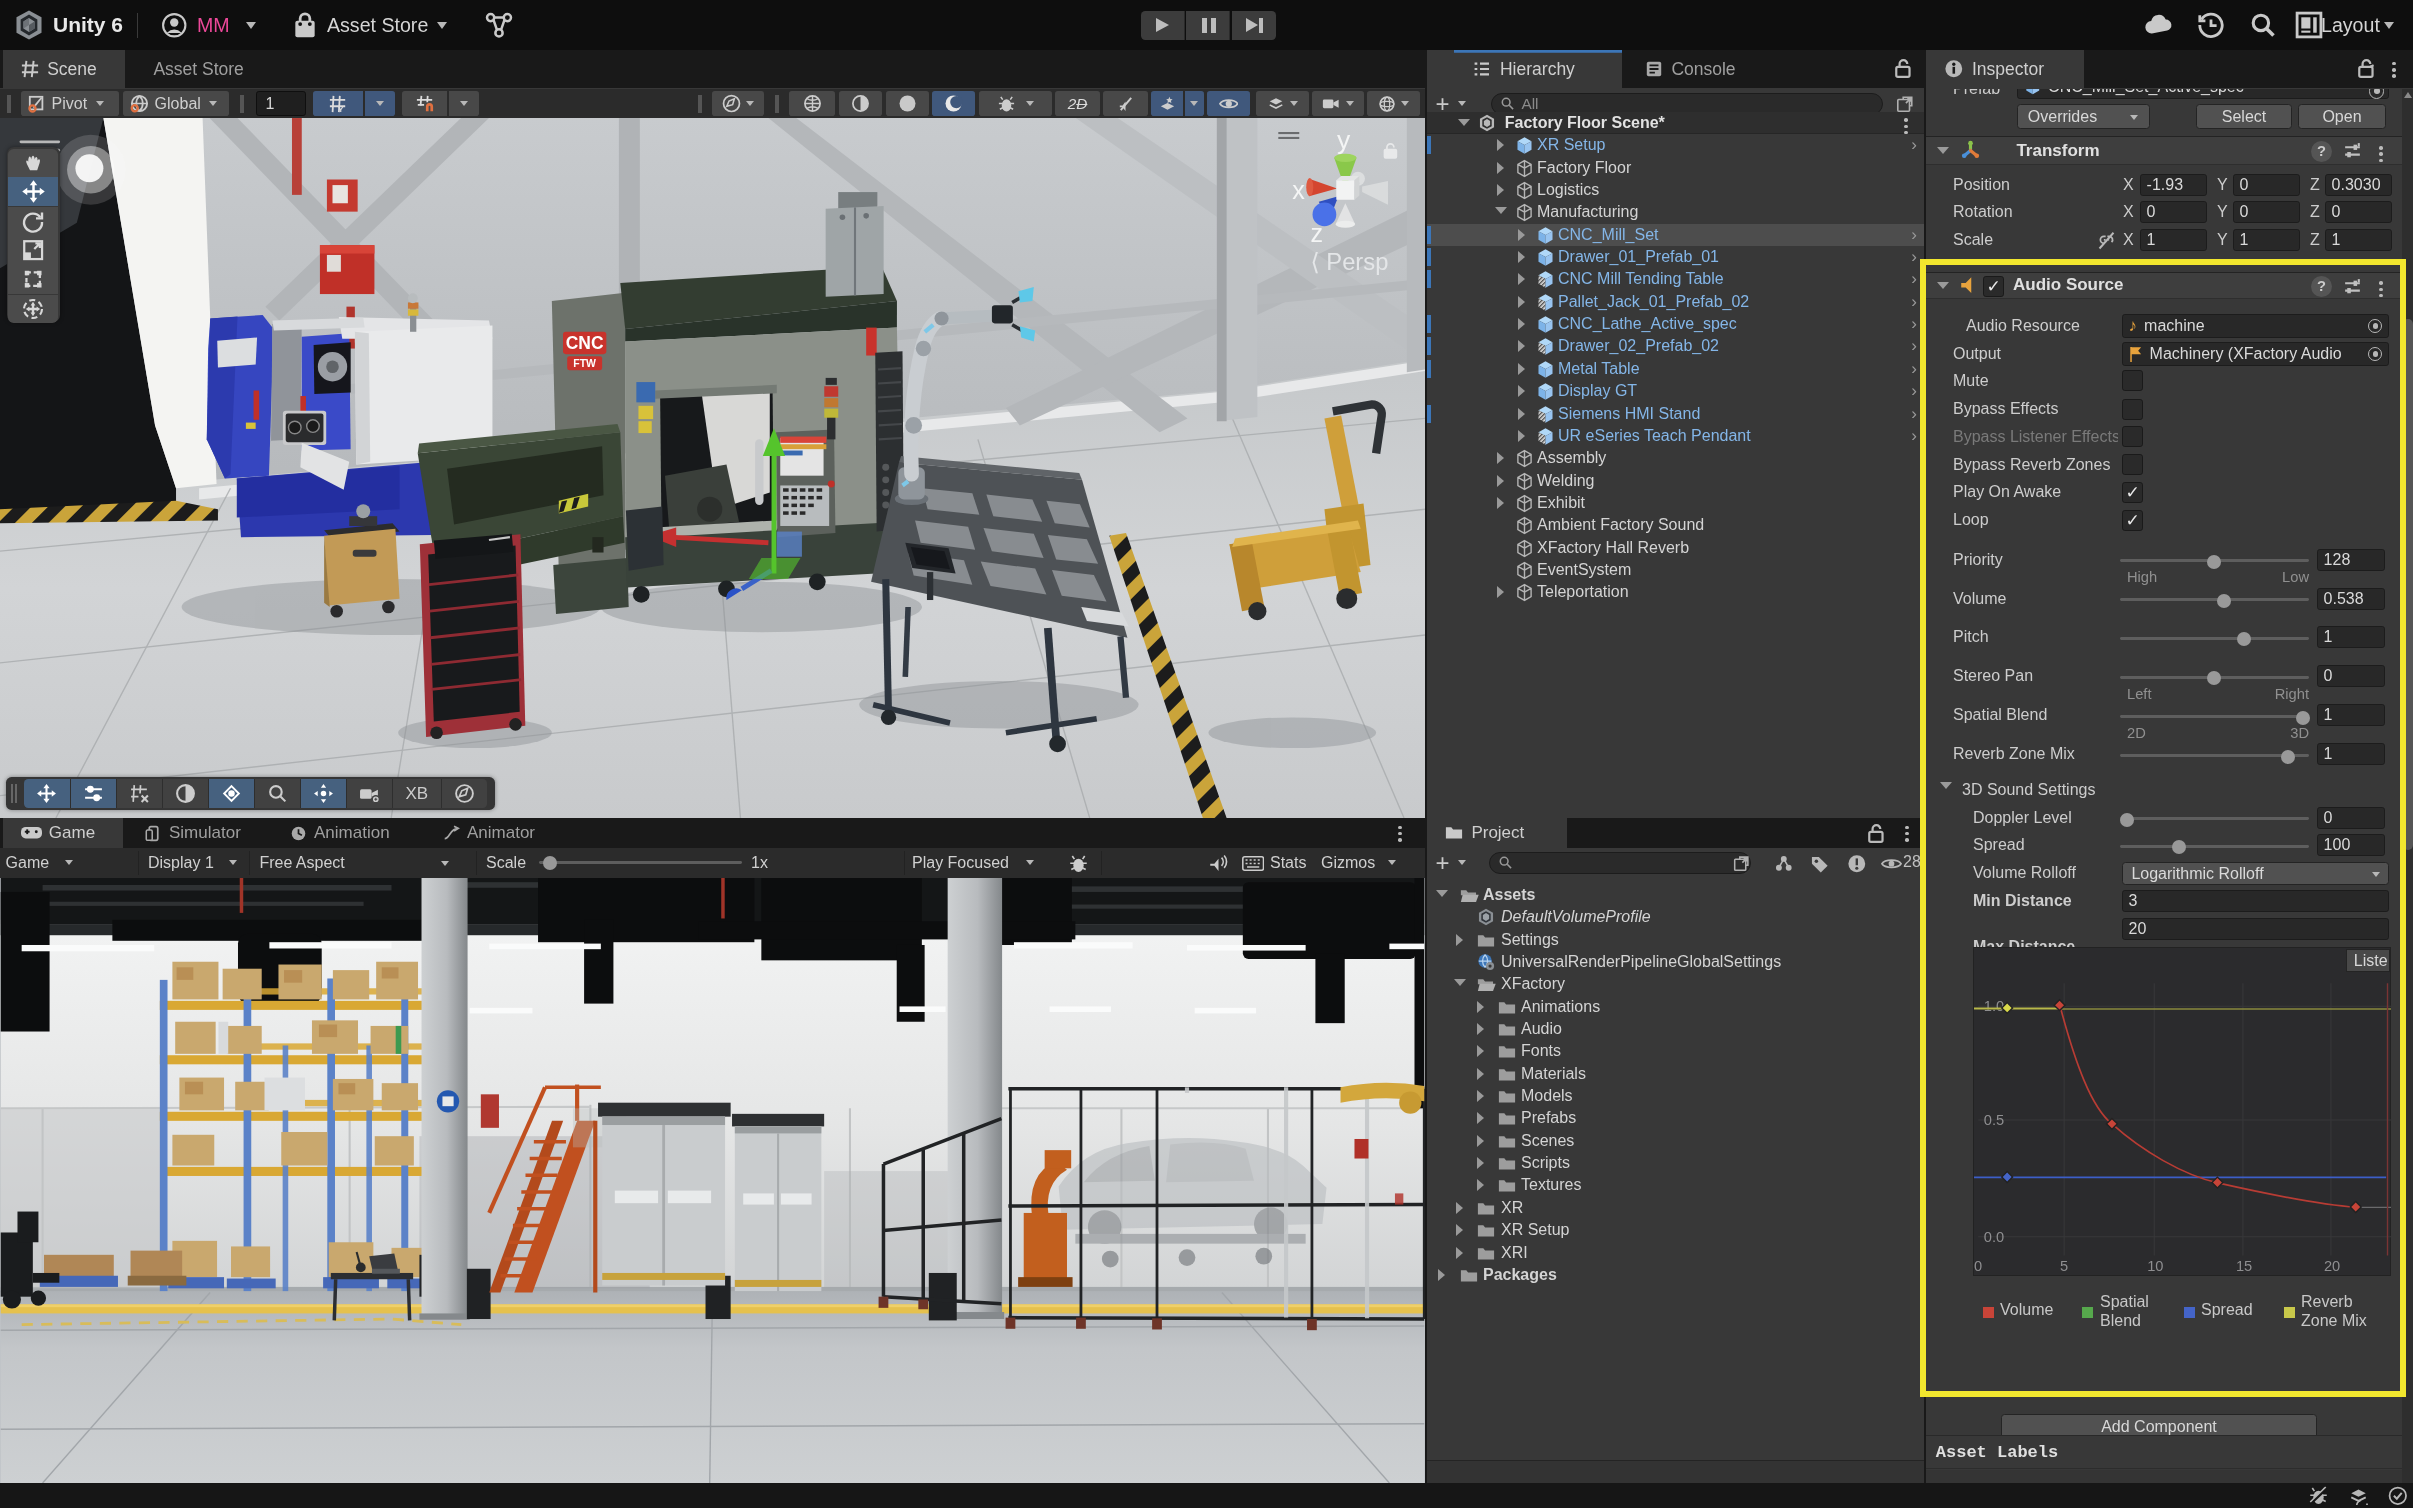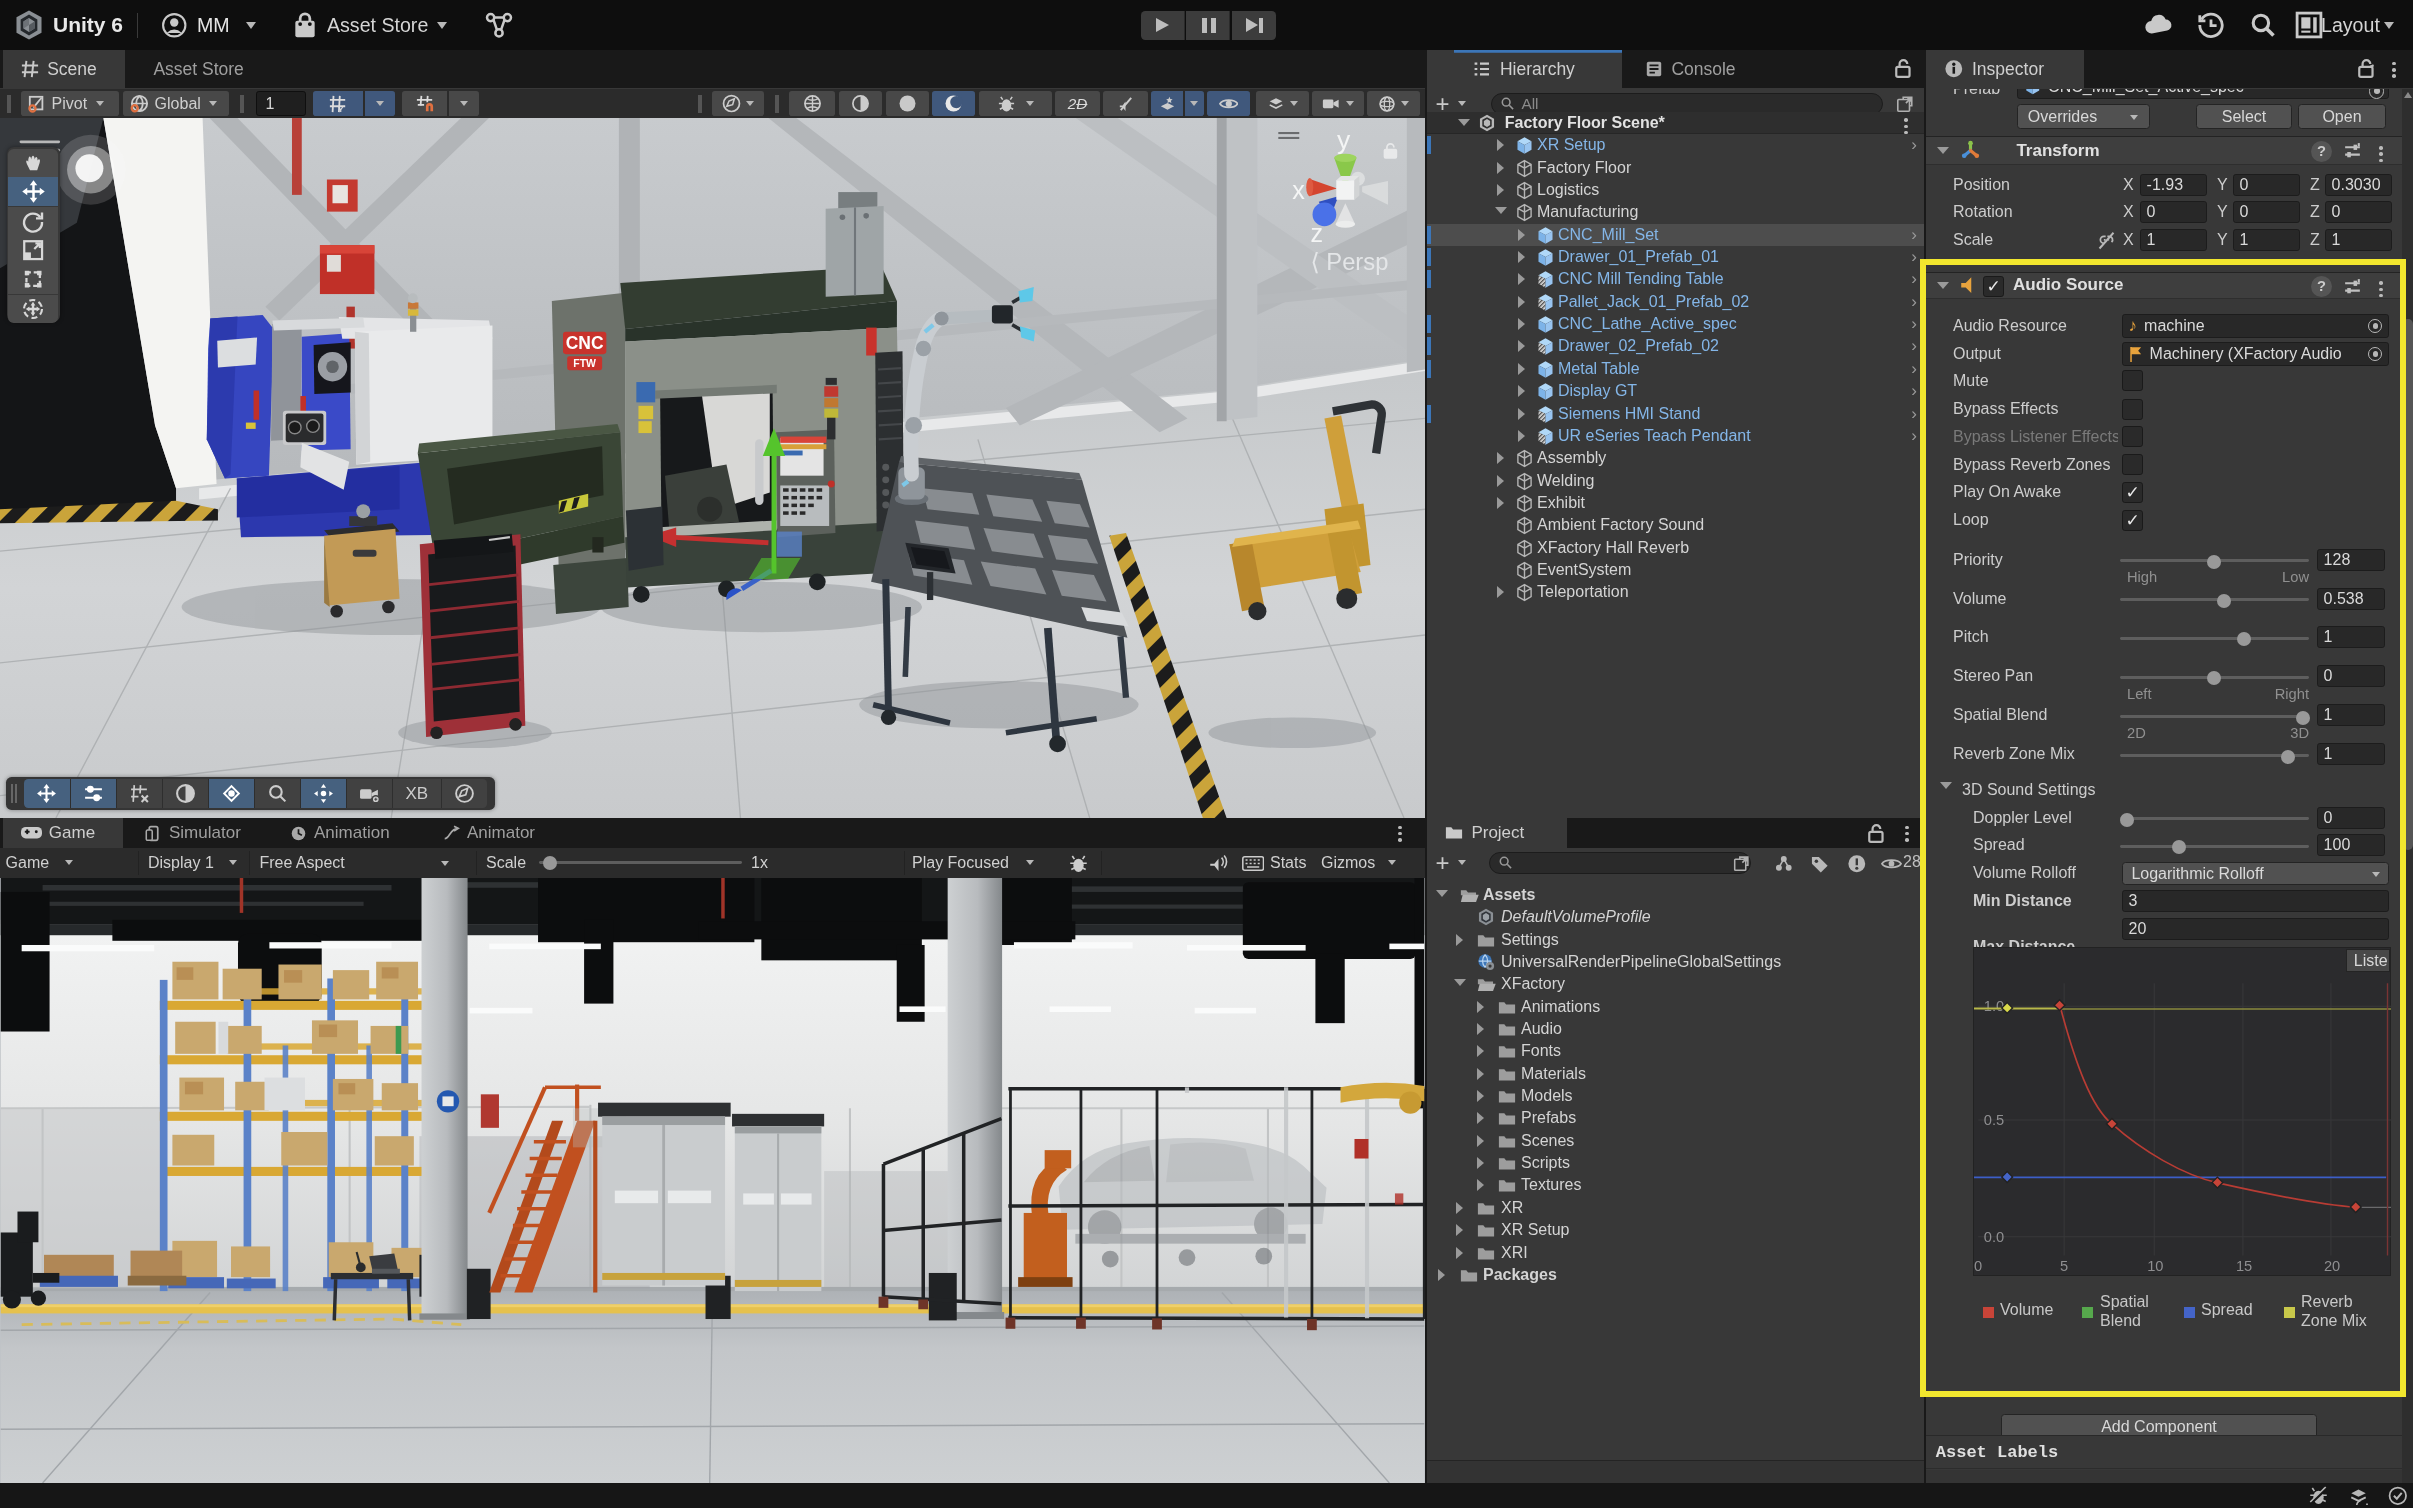--- a/index.html
+++ b/index.html
@@ -58,21 +58,21 @@
       <polygon points="23,13 23,23 15,28 15,18" fill="#6d7277"></polygon>
       <polygon points="23,23 31,18 31,28 23,33" fill="#565b60"></polygon>
     </svg>
     <span class="abs" style="left:53px;top:12.6px;font-size:21px;font-weight:bold;color:#e8e8e8;">Unity 6</span>
     <div class="abs" style="left:137px;top:12.6px;width:1.4px;height:25px;background:#3a3a3a;"></div>
     <svg class="abs" style="left:161px;top:12px;" width="26.5" height="26.5" viewBox="0 0 38 38">
       <circle cx="19" cy="19" r="16" fill="none" stroke="#c9c9c9" stroke-width="3"></circle>
       <circle cx="19" cy="15" r="6" fill="#c9c9c9"></circle>
       <path d="M8 30 Q 19 20 30 30" fill="#c9c9c9"></path>
     </svg>
-    <span class="abs" style="left:197px;top:14px;font-size:19.6px;color:#e5e5e5;">MM</span>
+    <span class="abs" style="left:197px;top:14px;font-size:19.6px;color:#ec4899;">MM</span>
     <span class="caret abs" style="left:246px;top:21.6px;"></span>
     <svg class="abs" style="left:291px;top:10.5px;" width="28" height="29" viewBox="0 0 20 21">
       <rect x="3" y="7" width="14" height="12" rx="1.5" fill="#c9c9c9"></rect>
       <path d="M6.5 9 V5.5 a3.5 3.5 0 0 1 7 0 V9" fill="none" stroke="#c9c9c9" stroke-width="2"></path>
       <circle cx="6.5" cy="9.5" r="1.4" fill="#0e0e0e"></circle>
         <circle cx="13.5" cy="9.5" r="1.4" fill="#0e0e0e"></circle>
     </svg>
     <span class="abs" style="left:327px;top:14px;font-size:19.6px;color:#d5d5d5;">Asset Store</span>
     <span class="caret abs" style="left:437px;top:21.6px;"></span>
     <svg class="abs" style="left:485px;top:12px;" width="28" height="26.5" viewBox="0 0 20 19">
@@ -1638,21 +1638,21 @@
           <rect x="11" y="3.5" width="3.4" height="5" fill="#c0c0c0" stroke="none"></rect>
           <rect x="5" y="10.5" width="3.4" height="5" fill="#c0c0c0" stroke="none"></rect>
           <path d="M16 2 v3"></path>
         </svg>
         <div class="dots3" style="position:absolute;left:453px;top:5.6px;">
           <i></i>
           <i></i>
           <i></i>
         </div>
       </div>
-    <div class="insp-label abs" style="left:27px;top:226px;height:22.3px;display:flex;align-items:center;">Audio Resource</div>
+    <div class="insp-label abs" style="left:40px;top:226px;height:22.3px;display:flex;align-items:center;">Audio Resource</div>
     <div class="ifield abs" style="left:196px;top:225px;width:267px;height:24px;"><span style="color:#e8a33d;font-size:17px;margin-right:7px;">♪</span>machine<span style="position:absolute;right:5.6px;width:14px;height:14px;border:1.4px solid #b8b8b8;border-radius:50%;"></span><span style="position:absolute;right:9.8px;width:5.6px;height:5.6px;background:#b8b8b8;border-radius:50%;"></span></div>
     <div class="insp-label abs" style="left:27px;top:254px;height:22.3px;display:flex;align-items:center;">Output</div>
     <div class="ifield abs" style="left:196px;top:253px;width:267px;height:24px;">
         <svg width="15.4" height="17" viewBox="0 0 16 18" style="margin-right:5.6px;">
           <path d="M2 1 v16 M2 2 h9 l-2.5 3 L11 8 H2" fill="#e8a33d" stroke="#e8a33d" stroke-width="1.6"></path>
         </svg>
         <span style="overflow:hidden;white-space:nowrap;">Machinery (XFactory Audio</span>
         <span style="position:absolute;right:5.6px;width:14px;height:14px;border:1.4px solid #b8b8b8;border-radius:50%;background:#282828;"></span>
         <span style="position:absolute;right:9.8px;width:5.6px;height:5.6px;background:#b8b8b8;border-radius:50%;"></span>
       </div>

